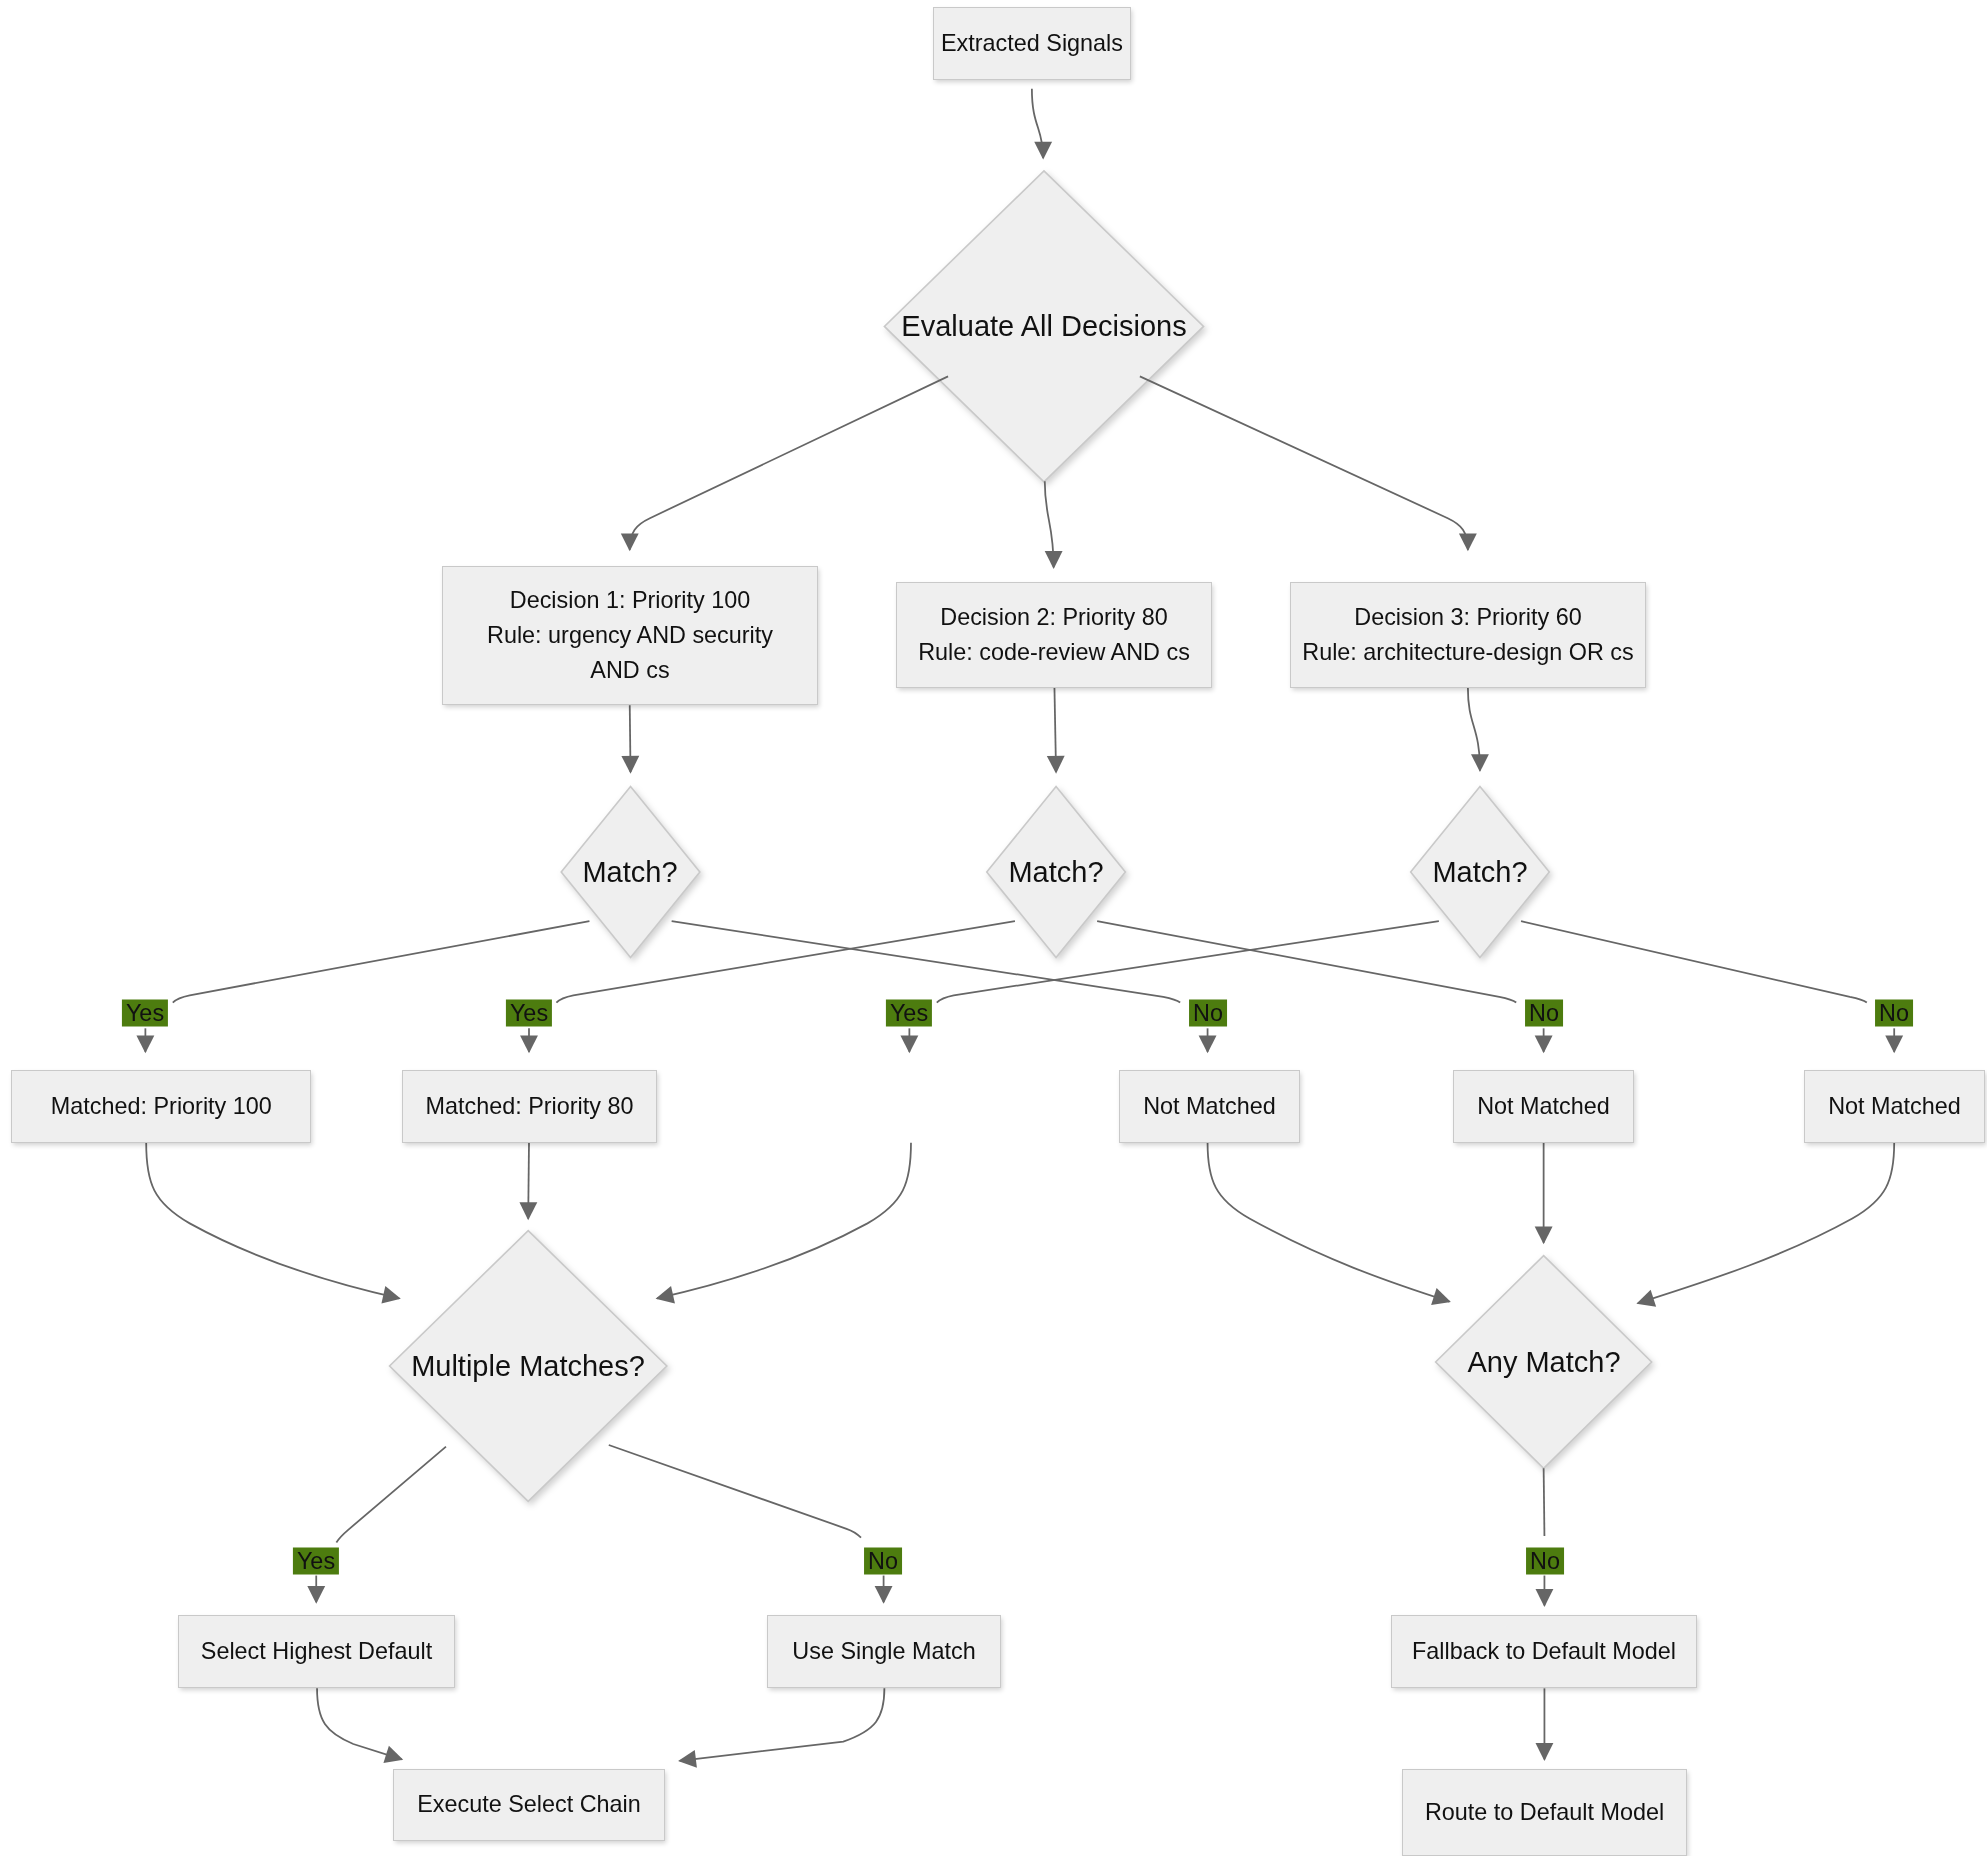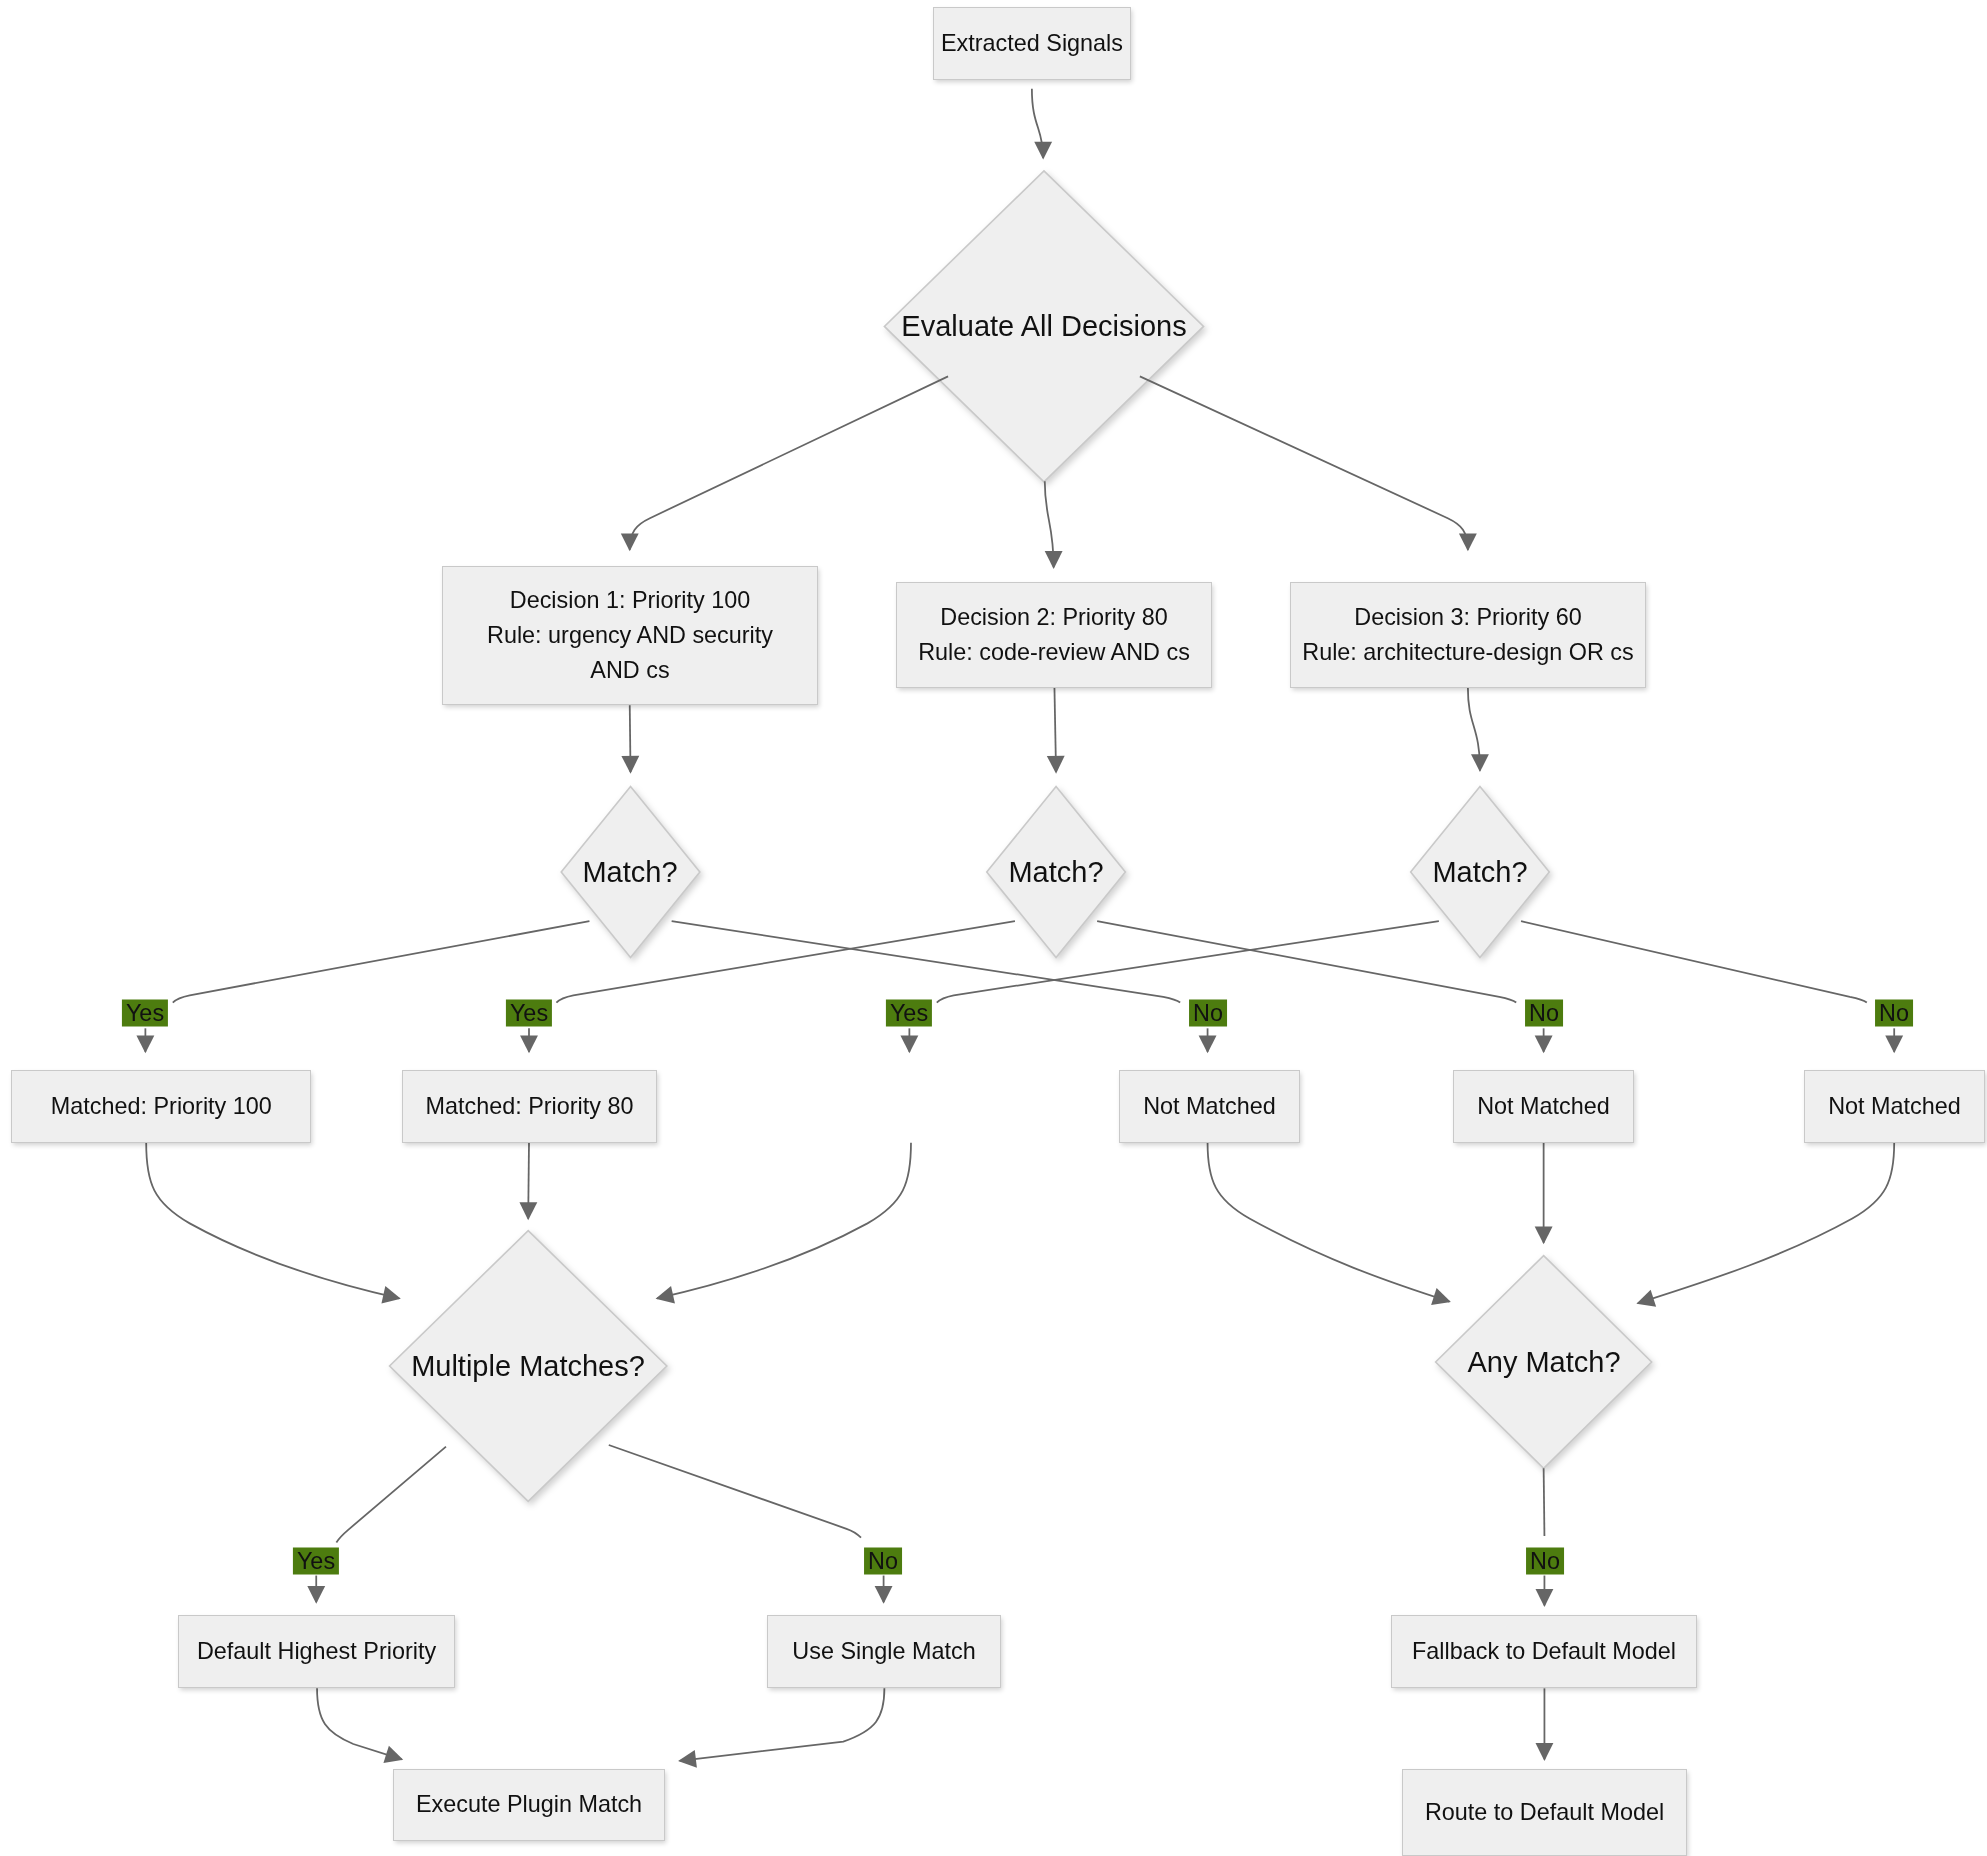--- a/index.html
+++ b/index.html
@@ -135,25 +135,25 @@
 Rule: code-review AND cs</div>
   <div class="box" style="left:1290px; top:582px; width:356px; height:106px;">Decision 3: Priority 60
 Rule: architecture-design OR cs</div>
 
   <div class="box" style="left:11.3px; top:1070px; width:300px; height:73px;">Matched: Priority 100</div>
   <div class="box" style="left:402px; top:1070px; width:255px; height:73px;">Matched: Priority 80</div>
   <div class="box" style="left:1119px; top:1070px; width:181px; height:73px;">Not Matched</div>
   <div class="box" style="left:1453px; top:1070px; width:181px; height:73px;">Not Matched</div>
   <div class="box" style="left:1804px; top:1070px; width:181px; height:73px;">Not Matched</div>
 
-  <div class="box" style="left:178px; top:1615px; width:277px; height:73px;">Default Highest Priority</div>
+  <div class="box" style="left:178px; top:1615px; width:277px; height:73px;">Select Highest Default</div>
   <div class="box" style="left:767px; top:1615px; width:234px; height:73px;">Use Single Match</div>
   <div class="box" style="left:1391px; top:1615px; width:306px; height:73px;">Fallback to Default Model</div>
 
-  <div class="box" style="left:393px; top:1769px; width:272px; height:72px;">Execute Plugin Match</div>
+  <div class="box" style="left:393px; top:1769px; width:272px; height:72px;">Execute Select Chain</div>
   <div class="box" style="left:1402px; top:1769px; width:285px; height:87px;">Route to Default Model</div>
 
   <div class="dlabel" style="left:1044px; top:326px;">Evaluate All Decisions</div>
   <div class="dlabel" style="left:630px; top:872px;">Match?</div>
   <div class="dlabel" style="left:1056px; top:872px;">Match?</div>
   <div class="dlabel" style="left:1480px; top:872px;">Match?</div>
   <div class="dlabel" style="left:528px; top:1366px;">Multiple Matches?</div>
   <div class="dlabel" style="left:1544px; top:1362px;">Any Match?</div>
 
   <div class="elabel" style="left:145px; top:1013px;">Yes</div>

